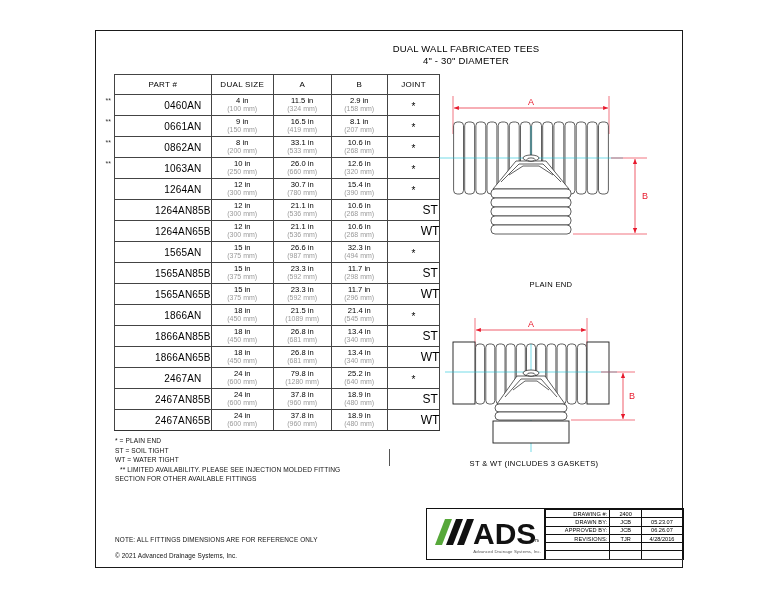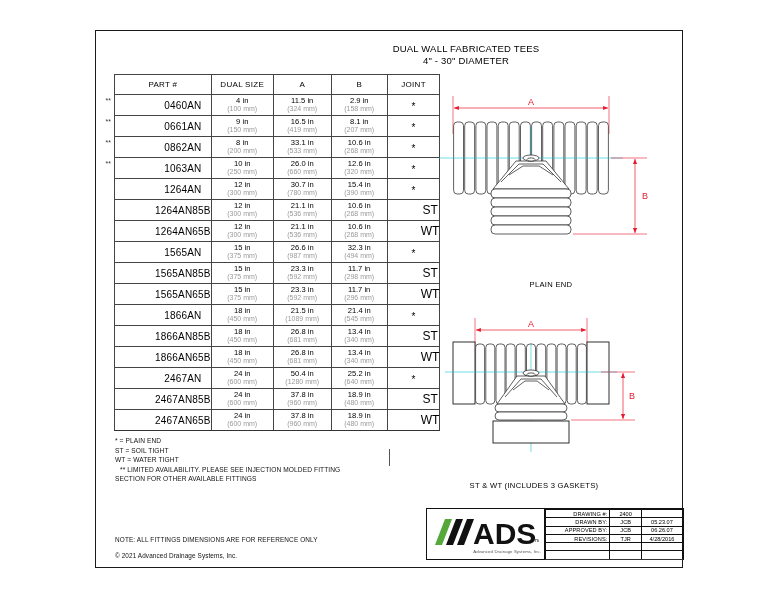--- a/index.html
+++ b/index.html
@@ -176,21 +176,21 @@
   #fig-plain { left: 335px; top: 55px; }
   #fig-stwt  { left: 335px; top: 285px; }
   .fig-caption {
     position: absolute;
     width: 240px;
     text-align: center;
     font-size: 7.6px;
     letter-spacing: 0.3px;
   }
   #cap-plain { left: 335px; top: 222px; margin-top: 27px; }
-  #cap-stwt  { left: 318px; top: 450px; }
+  #cap-stwt  { left: 318px; top: 428px; }
 
   
   #title-block {
     position: absolute;
     left: 330px;
     top: 477px;
     width: 258px;
     height: 52px;
     border: 1.2px solid #111;
     box-sizing: border-box;
@@ -495,21 +495,21 @@
             </td>
             <td><span class="joint-txt">WT</span></td>
           </tr>
           <tr class="grp-top">
             <td><span class="part-label">2467AN</span></td>
             <td>
               <span class="cell-in">24 in</span>
               <span class="cell-mm">(600 mm)</span>
             </td>
             <td>
-              <span class="cell-in">50.4 in</span>
+              <span class="cell-in">79.8 in</span>
               <span class="cell-mm">(1280 mm)</span>
             </td>
             <td>
               <span class="cell-in">25.2 in</span>
               <span class="cell-mm">(640 mm)</span>
             </td>
             <td><span class="joint-star">*</span></td>
           </tr>
           <tr>
             <td><span class="part-label">2467AN85B</span></td>

